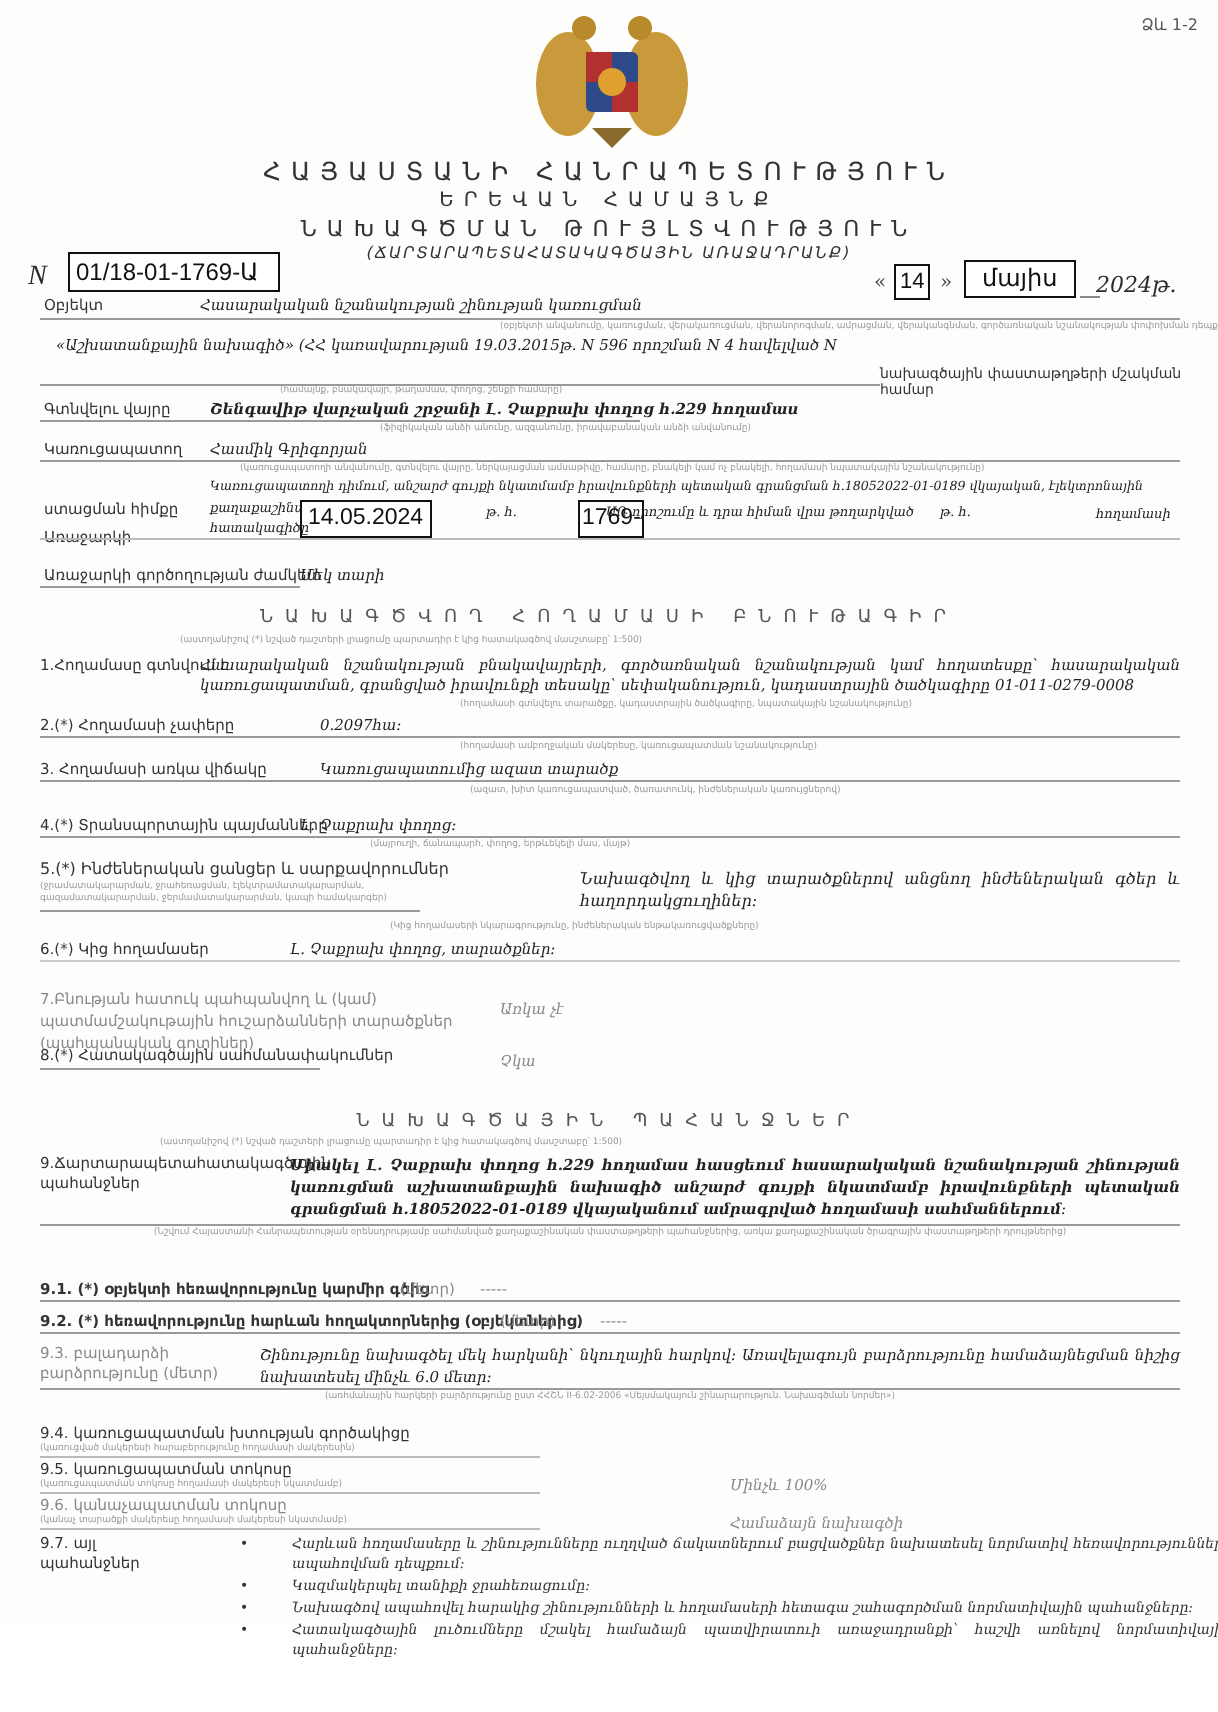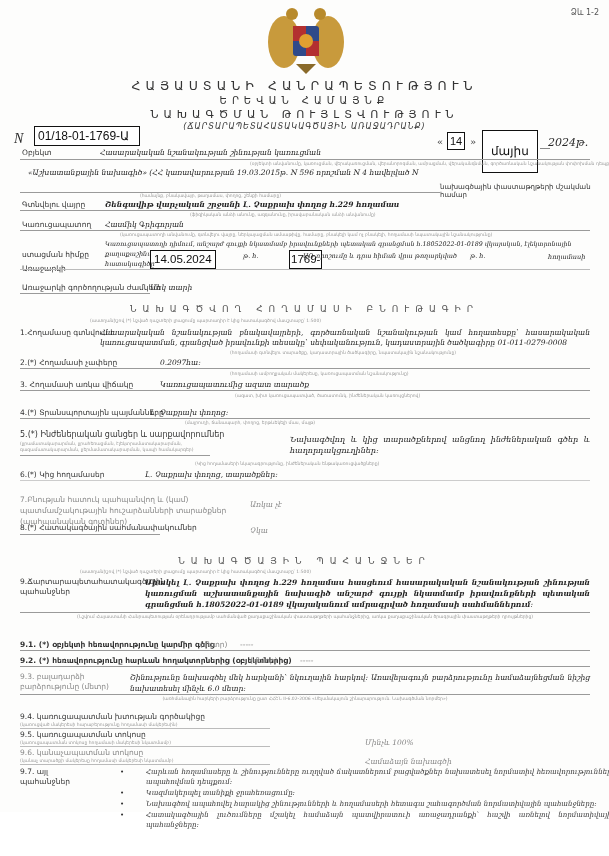--- a/index.html
+++ b/index.html
@@ -11,21 +11,21 @@
   .head-line { left:0; width:609px; text-align:center; letter-spacing:4px; color:#333; font-family:"DejaVu Sans", sans-serif; }
   .h1 { top:78px; font-size:12.5px; letter-spacing:5px; }
   .h2 { top:95px; font-size:10px; letter-spacing:5px; }
   .h3 { top:108px; font-size:11px; letter-spacing:5px; }
   .h4 { top:122px; font-size:8px; letter-spacing:1px; font-style:italic; }
   .nlabel { left:14px; top:131px; font-size:14px; font-style:italic; font-family:"Liberation Serif", serif; }
   .boxed { border:1px solid #111; background:#fff; font-family:"Liberation Sans", sans-serif; color:#111; padding:0 3px; }
   .num-box { left:34px; top:126px; width:98px; height:18px; font-size:12px; line-height:18px; }
   .quote { font-size:10px; color:#444; }
   .day-box { left:447px; top:132px; font-size:11px; height:16px; line-height:16px; padding:0 2px; }
-  .month-box { left:482px; top:130px; font-size:12px; height:17px; line-height:17px; padding:12px 8px; }
+  .month-box { left:482px; top:130px; font-size:12px; height:17px; line-height:17px; padding:0 8px; }
   .year { left:548px; top:136px; font-size:11px; font-style:italic; }
   .underline { border-bottom:1px solid #888; }
   .label { font-family:"DejaVu Sans", sans-serif; font-size:7.5px; color:#333; }
   .value { font-style:italic; font-size:7.5px; color:#222; font-family:"DejaVu Serif", serif; }
   .hint { font-family:"DejaVu Sans", sans-serif; font-size:4.5px; color:#999; white-space:nowrap; }
   .rule { height:1px; background:#9a9a9a; }
   .sec-title { left:0; width:609px; text-align:center; font-family:"DejaVu Sans", sans-serif; font-size:9px; letter-spacing:6px; color:#555; }
   .bold { font-weight:bold; }
   .faded { color:#888; }
   .bullets { left:118px; top:790px; width:470px; margin:0; padding:0 0 0 28px; list-style:none; }

